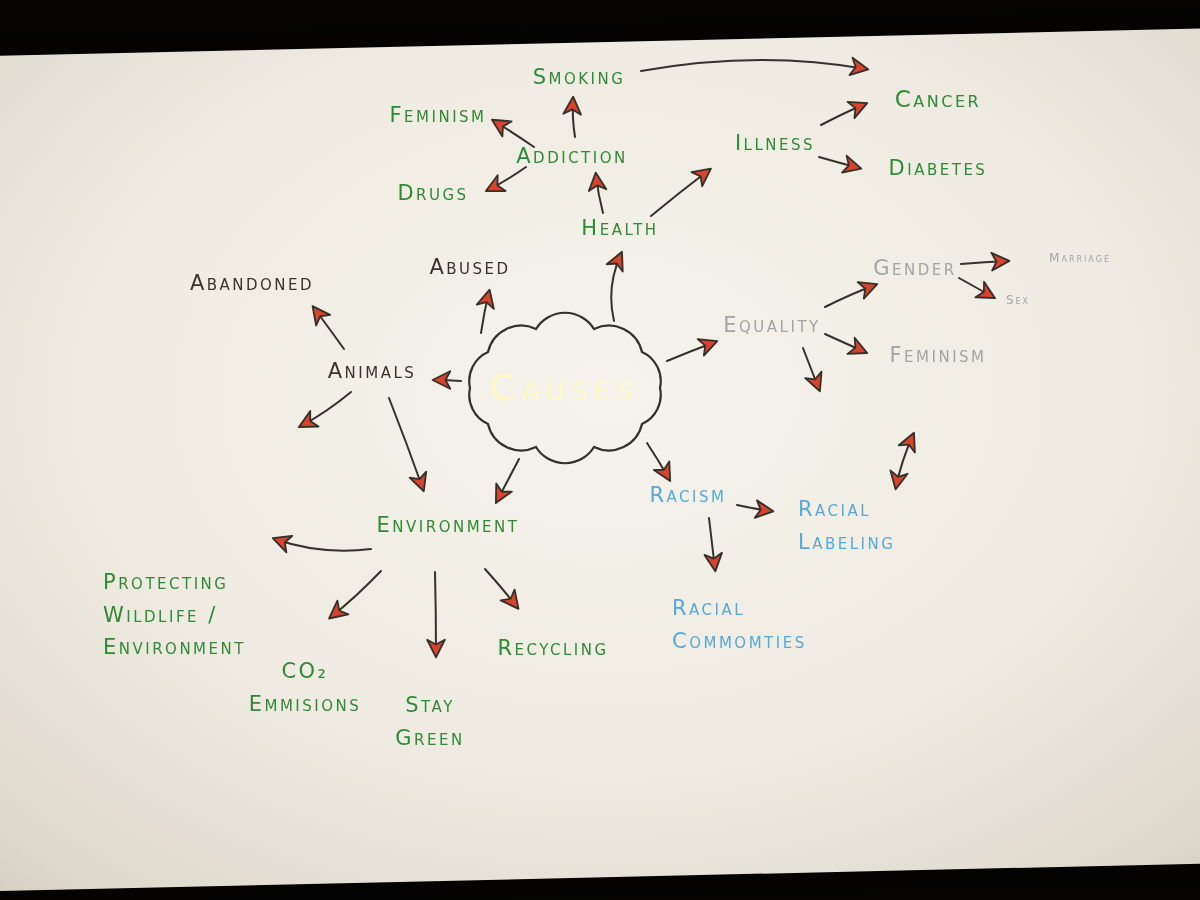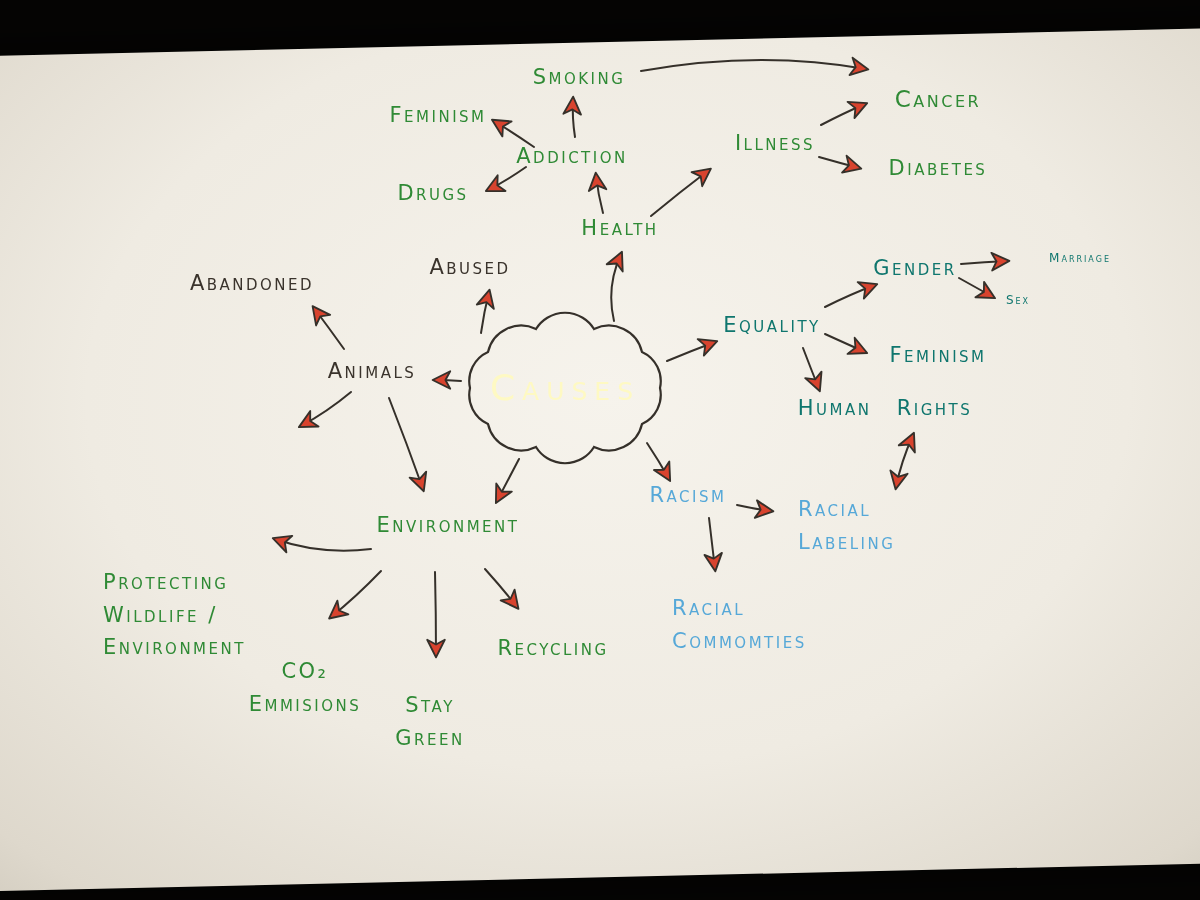--- a/index.html
+++ b/index.html
@@ -25,21 +25,21 @@
     letter-spacing: 2.5px;
     font-size: 21px;
     line-height: 1.55;
     white-space: pre-line;
     text-align: center;
     color: #3a332c;
   }
   .node.align-left { transform: translate(0, -50%); text-align: left; }
   .green { color: #2f8a35; }
   .black { color: #3a332c; }
-  .pink  { color: #0f766e; }
+  .pink  { color: #a3a3a3; }
   .blue  { color: #56a8d8; }
   .red   { color: #fef9c3; }
   .sz-small { font-size: 12px; letter-spacing: 2px; }
   .sz-big   { font-size: 23px; text-align: right; }
   .causes-label {
     font-size: 36px; letter-spacing: 7px;
   }
   .wide-words { word-spacing: 16px; }
 </style>
 </head>
@@ -117,21 +117,20 @@
 
     <div class="node black" style="left:372px;top:371px">Animals</div>
     <div class="node black" style="left:252px;top:283px">Abandoned</div>
     <div class="node black" style="left:470px;top:267px">Abused</div>
 
     <div class="node pink" style="left:772px;top:325px">Equality</div>
     <div class="node pink" style="left:915px;top:268px">Gender</div>
     <div class="node pink sz-small" style="left:1080px;top:258px">Marriage</div>
     <div class="node pink sz-small" style="left:1018px;top:300px">Sex</div>
     <div class="node pink" style="left:938px;top:355px">Feminism</div>
-    <div class="node pink wide-words" style="left:885px;top:408px">Human Rights</div>
 
     <div class="node blue" style="left:688px;top:495px">Racism</div>
     <div class="node blue align-left" style="left:798px;top:526px">Racial
 Labeling</div>
     <div class="node blue align-left" style="left:672px;top:625px">Racial
 Commomties</div>
 
     <div class="node green" style="left:448px;top:525px">Environment</div>
     <div class="node green align-left" style="left:103px;top:615px">Protecting
 Wildlife /

